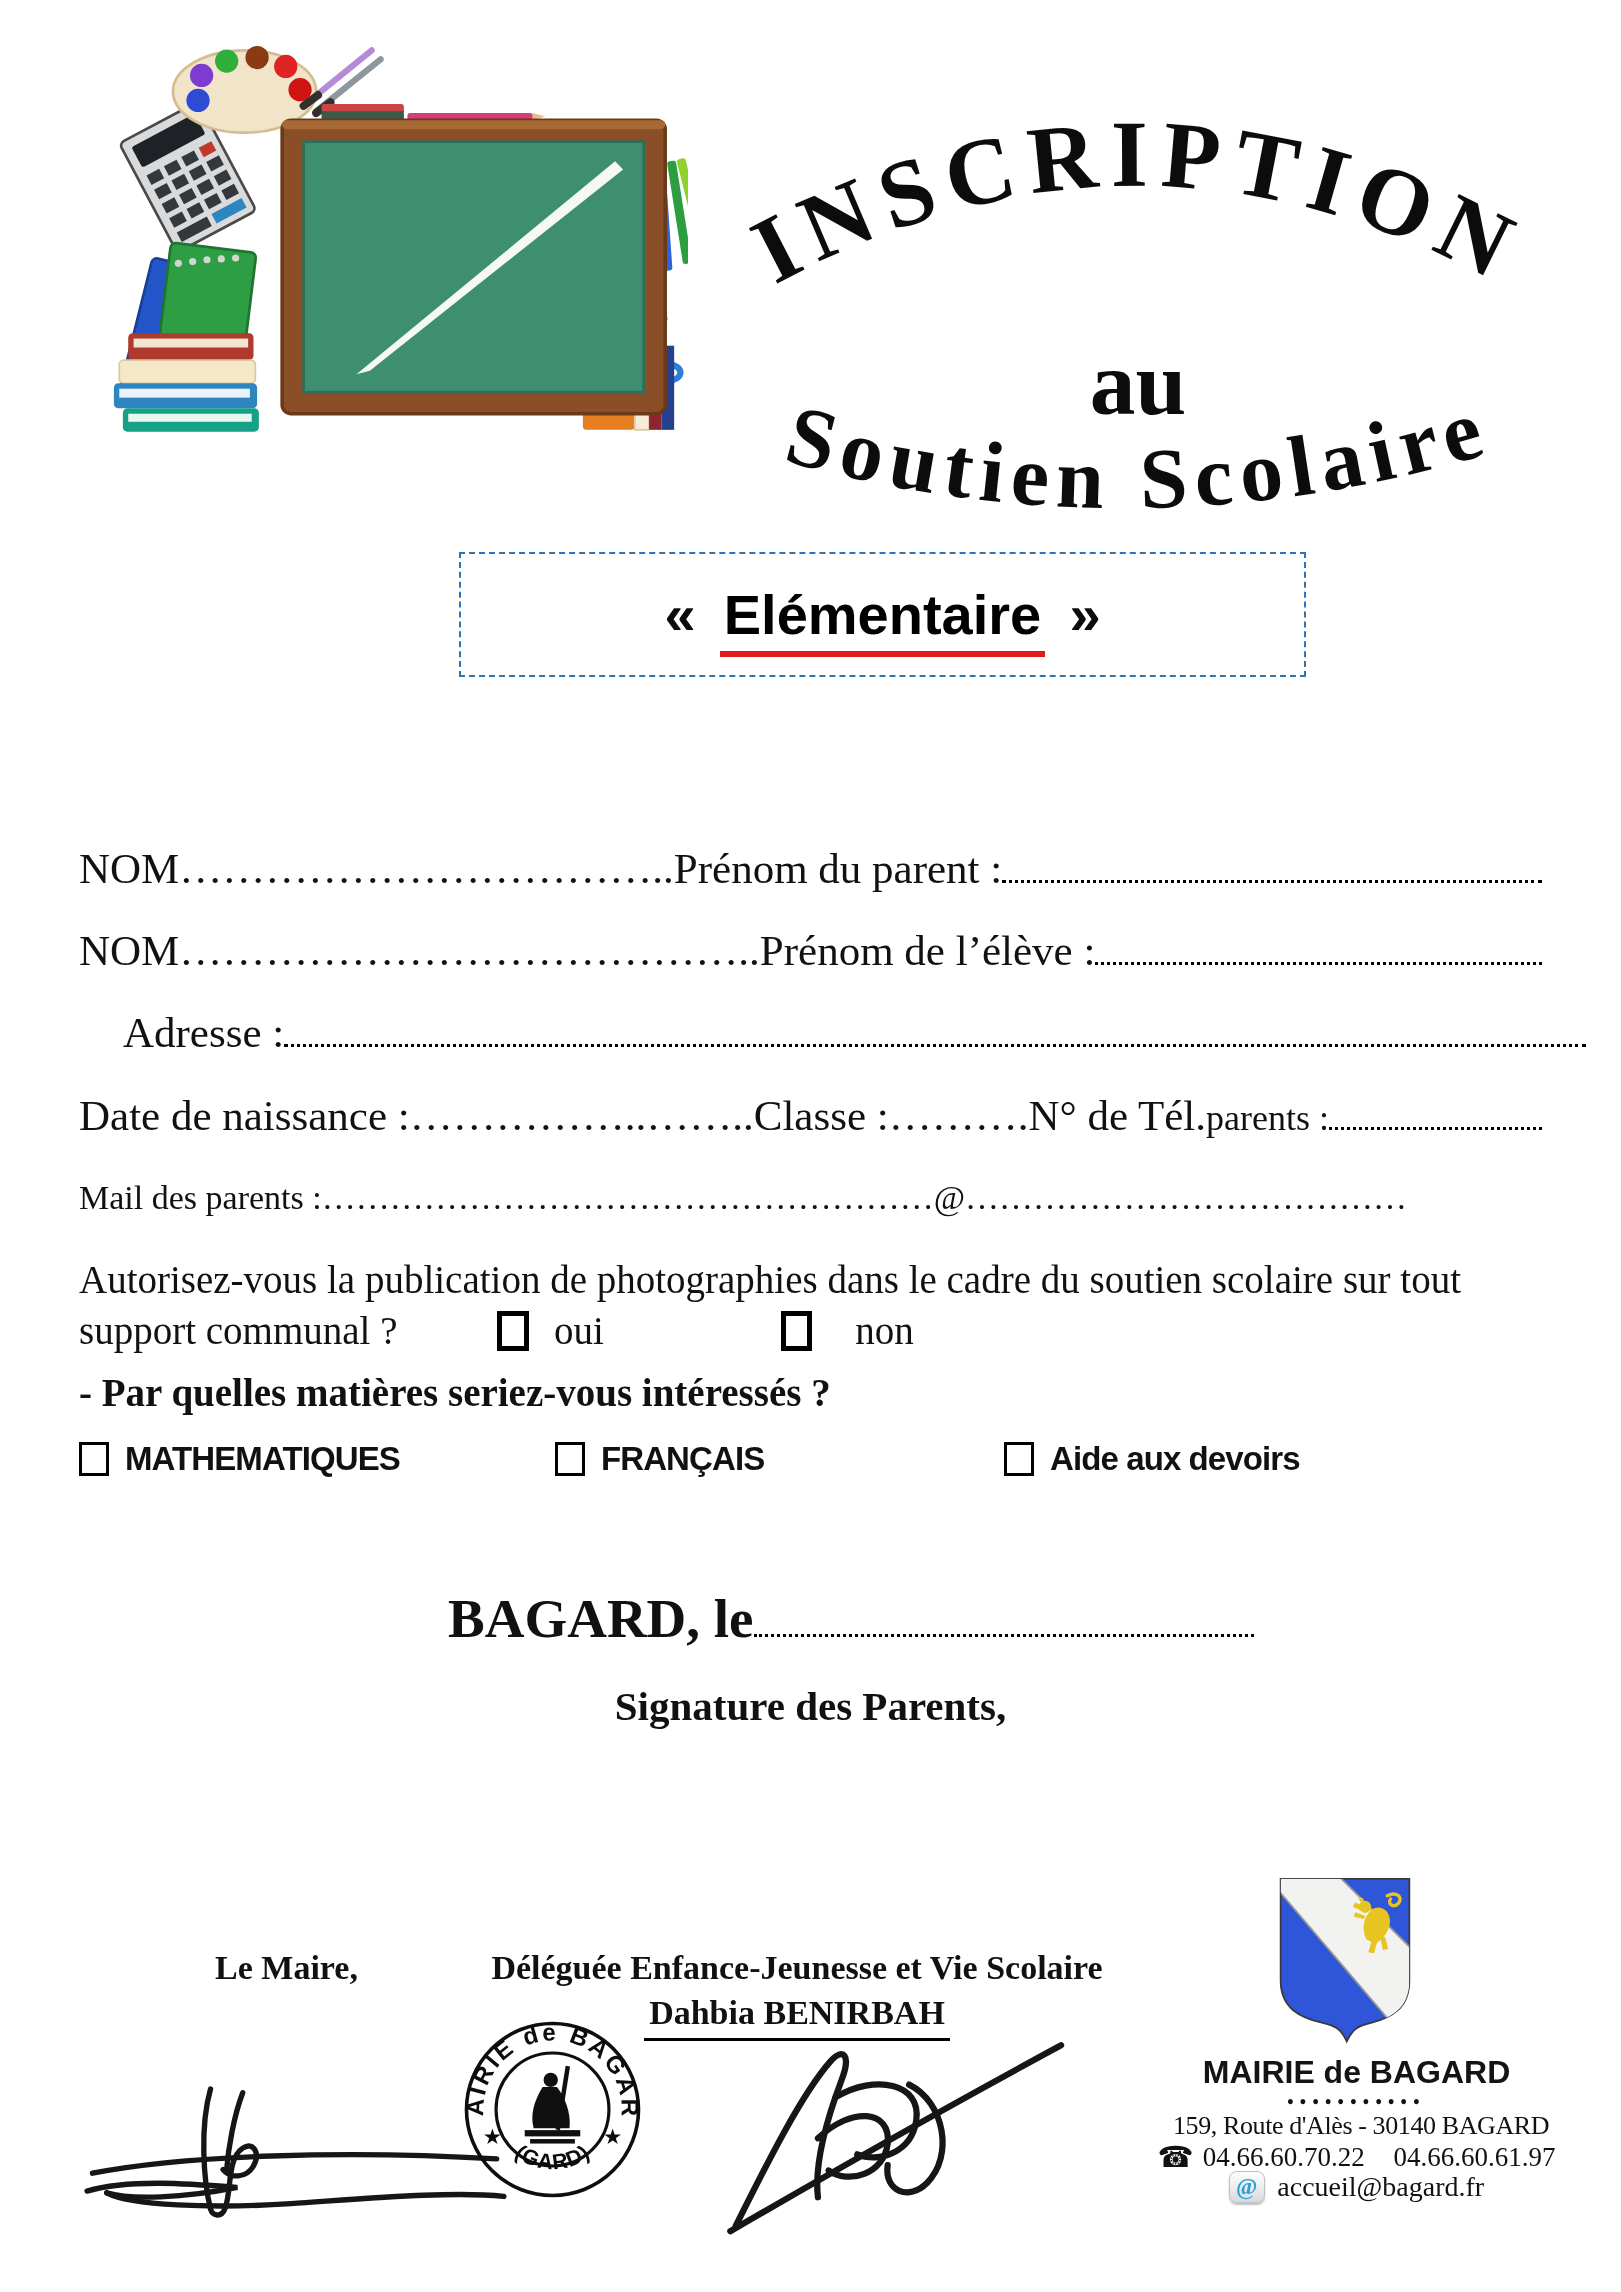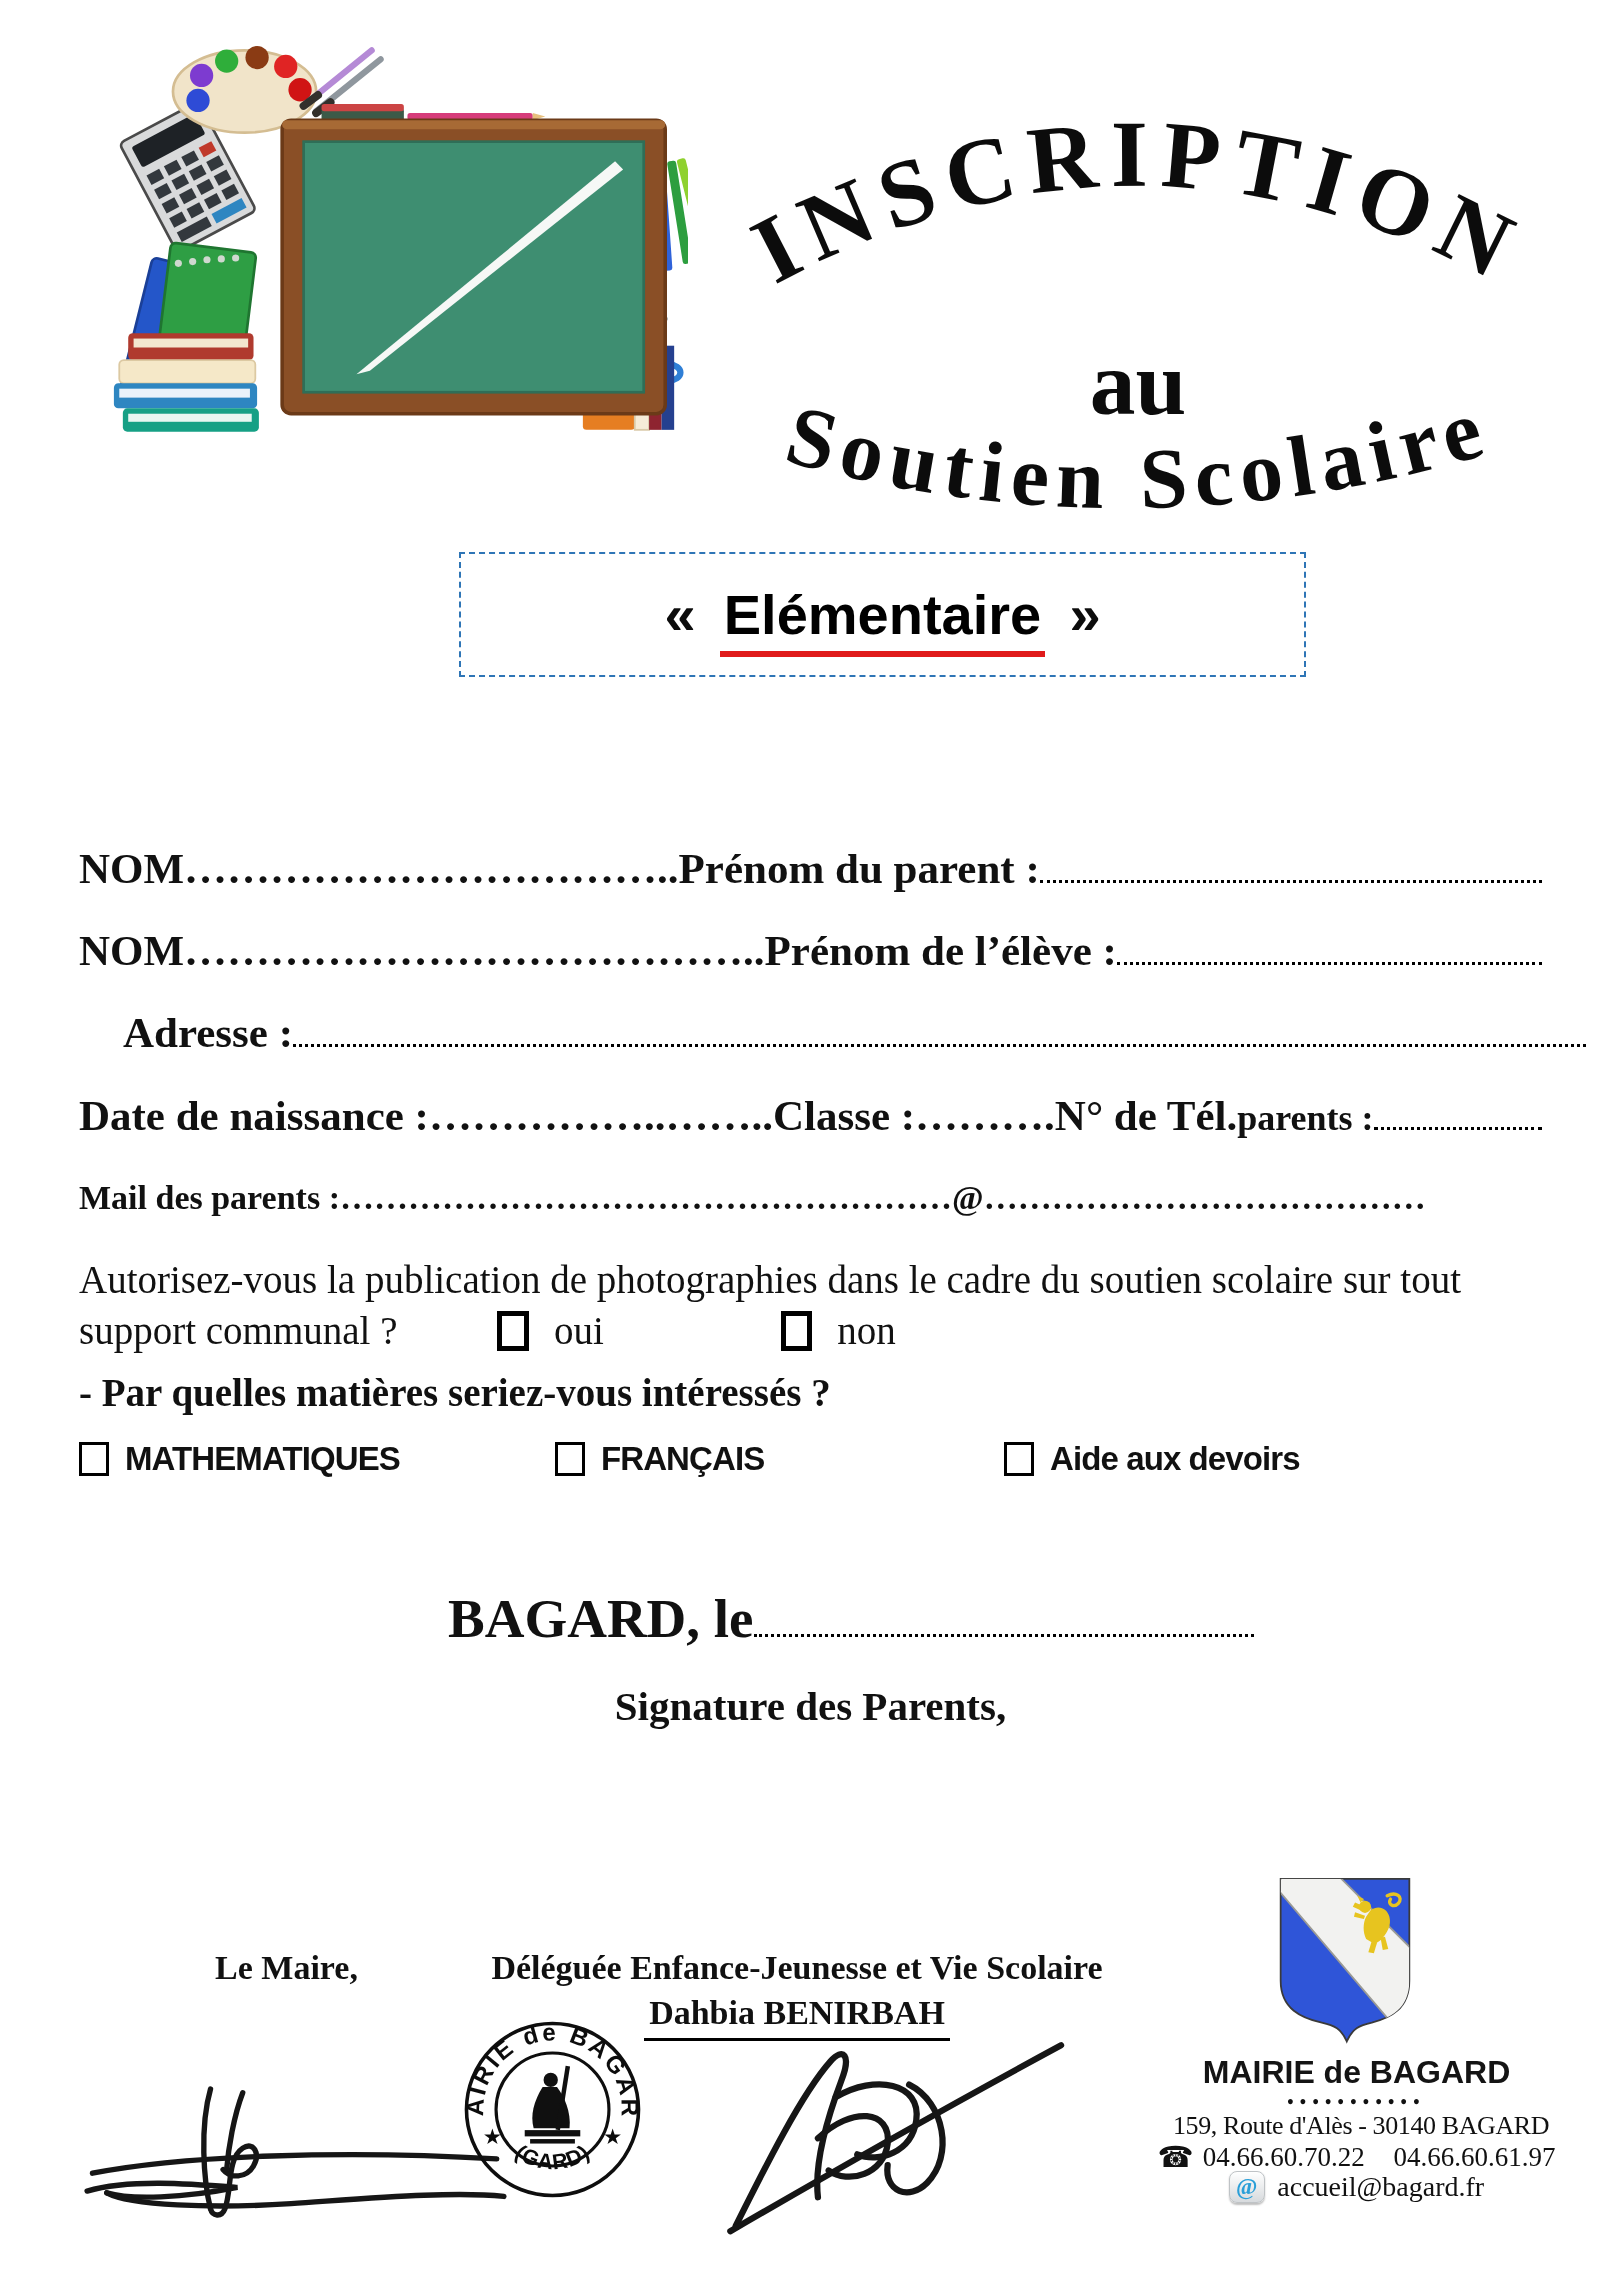--- a/index.html
+++ b/index.html
@@ -15,21 +15,21 @@
 
   
   .level-box{position:absolute;left:459px;top:552px;width:847px;height:125px;border:2.7px dashed #2e75b6;
              display:flex;align-items:center;justify-content:center;box-sizing:border-box;}
   .level-inner{font-family:"Liberation Sans",sans-serif;font-weight:700;font-size:56px;white-space:nowrap;}
   .level-quote{color:#0c0c0c;}
   .level-word{color:#000000;border-bottom:6.3px solid #e01b1b;padding:0 3.6px 4.5px 3.6px;margin:0 9px;}
 
   
   .row{position:absolute;left:79px;width:1463px;display:flex;align-items:baseline;
-       white-space:nowrap;overflow:hidden;font-weight:700;font-size:43px;}
+       white-space:nowrap;overflow:hidden;font-weight:400;font-size:43px;}
   .leader{flex:1 1 auto;border-bottom:3.6px dotted #000;height:7.2px;min-width:27px;}
   .leader-fixed{display:inline-block;border-bottom:3.6px dotted #000;height:7.2px;}
   .small-lab{font-size:36px;}
   #row-parent{top:844px;}
   #row-student{top:926px;}
   #row-address{top:1008px;margin-left:44px;}
   #row-birth{top:1091px;}
   #row-mail{top:1179px;font-size:34px;}
   .qline{position:absolute;left:79px;width:1505px;font-weight:400;font-size:39px;white-space:nowrap;}
   #photo-q1{top:1257px;}
@@ -254,21 +254,21 @@
     <span>@</span>
     <span>…………………………………</span>
   </div>
 
   <div class="qline" id="photo-q1">Autorisez-vous la publication de photographies dans le cadre du soutien scolaire sur tout</div>
   <div class="qline" id="photo-q2">
     <span>support communal ?</span>
     <span class="cb-rect" style="margin-left:100px;"></span>
     <span style="margin-left:25px;">oui</span>
     <span class="cb-rect" style="margin-left:177px;"></span>
-    <span style="margin-left:25px;">non</span>
+    <span style="margin-left:43px;">non</span>
   </div>
 
   <div class="qline" id="subjects-q">- Par quelles matières seriez-vous intéressés ?</div>
   <div class="subjects-row">
     <div class="subject" id="subject-0">
       <span class="cb-sq"></span>
       <span>MATHEMATIQUES</span>
     </div>
     <div class="subject" id="subject-1">
       <span class="cb-sq"></span>

